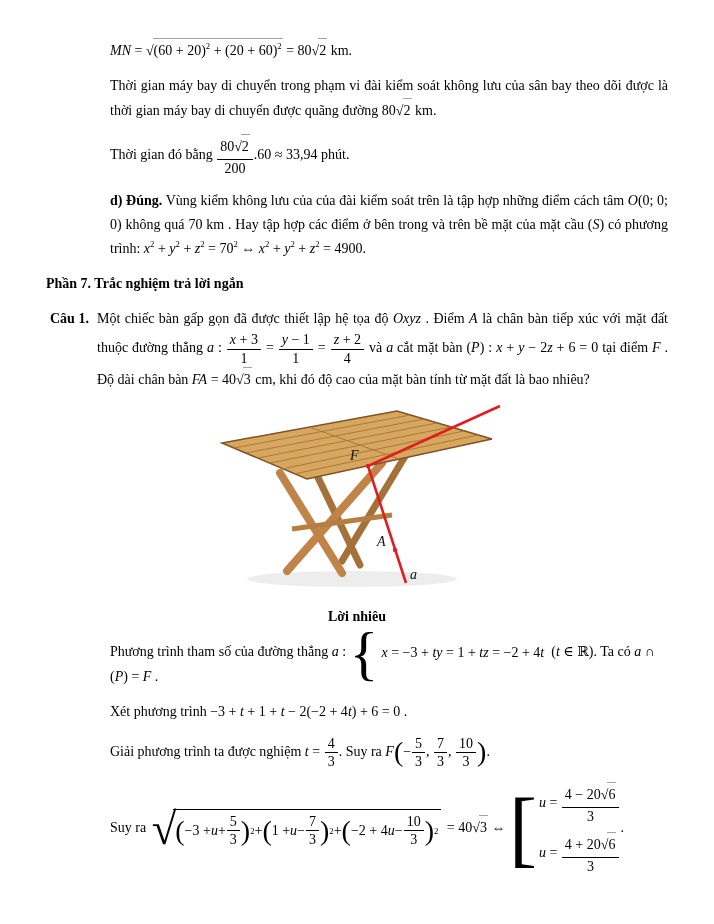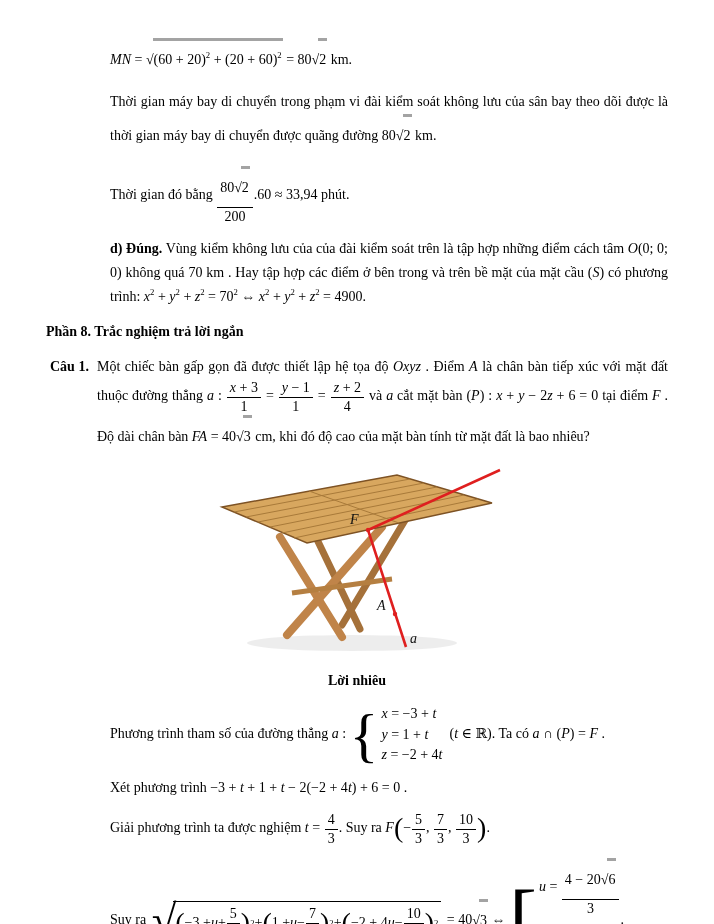--- a/index.html
+++ b/index.html
@@ -22,26 +22,26 @@
 
   
   .frac { display: inline-flex; flex-direction: column; align-items: center;
           vertical-align: middle; line-height: 1.25; text-align: center; margin: 0 1px; }
   .frac .fn { display: block; padding: 0 3px; border-bottom: 1px solid #000; }
   .frac .fd { display: block; padding: 0 3px; }
 
   
   .sqrt { white-space: nowrap; }
   .sqrt .rs { letter-spacing: -1px; }
-  .sqrt .rb { display: inline-block; border-top: 3px solid #a3a3a3; line-height: 1.15; padding: 11px 1px; }
+  .sqrt .rb { display: inline-block; border-top: 1px solid #a3a3a3; line-height: 1.15; padding: 4px 1px; }
 
   
   .cases { display: inline-flex; align-items: center; vertical-align: middle; }
   .cases .brace { font-size: 4.3em; line-height: 0; font-weight: 300; }
-  .cases .rows { display: inline-flex; flex-direction: column; line-height: 1.45; padding-left: 3px; text-align: left; }
+  .cases .rows { display: inline-flex; flex-direction: row; line-height: 1.45; padding-left: 3px; text-align: left; }
 
   
   .bigp { font-size: 2em; line-height: 0; vertical-align: -0.18em; font-weight: 300; }
 
   
   .bigsqrt { display: inline-flex; align-items: center; vertical-align: middle; margin: 0 2px; }
   .bigsqrt > .rs { font-size: 3.2em; line-height: 0; font-weight: 300; margin-right: -3px; }
   .bigsqrt > .rb { border-top: 1.5px solid #000; display: inline-flex; align-items: center; padding: 3px 3px 0 2px; }
 
   
@@ -65,21 +65,21 @@
 
   <div class="p ind just">Thời gian máy bay di chuyển trong phạm vi đài kiểm soát không lưu của sân bay theo dõi được là thời gian máy bay di chuyển được quãng đường 80<span class="sqrt"><span class="rs">√</span><span class="rb">2</span></span> km.</div>
 
   <div class="p ind">Thời gian đó bằng <span class="frac">
         <span class="fn">80<span class="sqrt"><span class="rs">√</span><span class="rb">2</span></span></span>
         <span class="fd">200</span>
       </span>.60 ≈ 33,94 phút.</div>
 
   <div class="p ind just"><span class="b">d) Đúng.</span> Vùng kiểm không lưu của của đài kiểm soát trên là tập hợp những điểm cách tâm <span class="it">O</span>(0; 0; 0) không quá 70 km . Hay tập hợp các điểm ở bên trong và trên bề mặt của mặt cầu (<span class="it">S</span>) có phương trình: <span class="it">x</span><sup>2</sup> + <span class="it">y</span><sup>2</sup> + <span class="it">z</span><sup>2</sup> = 70<sup>2</sup> ⇔ <span class="it">x</span><sup>2</sup> + <span class="it">y</span><sup>2</sup> + <span class="it">z</span><sup>2</sup> = 4900.</div>
 
-  <div class="p b">Phần 8. Trắc nghiệm trả lời ngắn</div>
+  <div class="p b">Phần 7. Trắc nghiệm trả lời ngắn</div>
 
   <div class="p qrow">
     <span class="qlabel b">Câu 1.</span>
     <span class="qtext just">Một chiếc bàn gấp gọn đã được thiết lập hệ tọa độ <span class="it">Oxyz</span> . Điểm <span class="it">A</span> là chân bàn tiếp xúc với mặt đất thuộc đường thẳng <span class="it">a</span> : <span class="frac">
           <span class="fn"><span class="it">x</span> + 3</span>
           <span class="fd">1</span>
         </span> = <span class="frac">
           <span class="fn"><span class="it">y</span> − 1</span>
           <span class="fd">1</span>
         </span> = <span class="frac">

